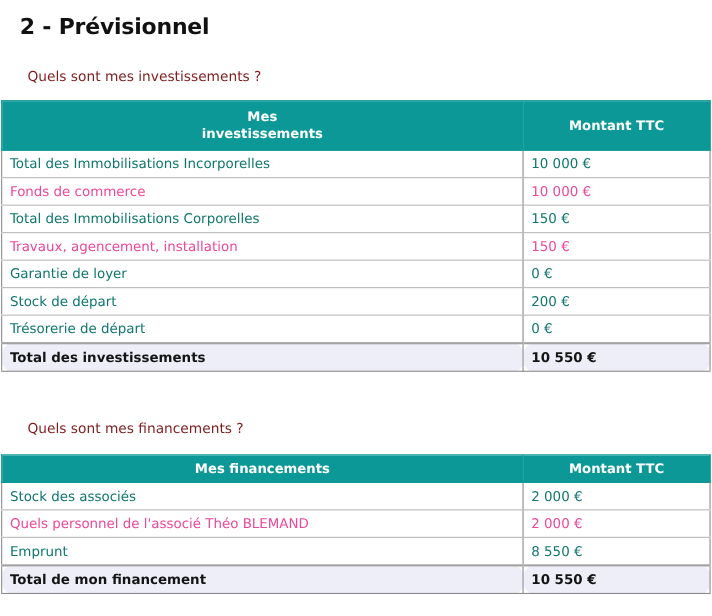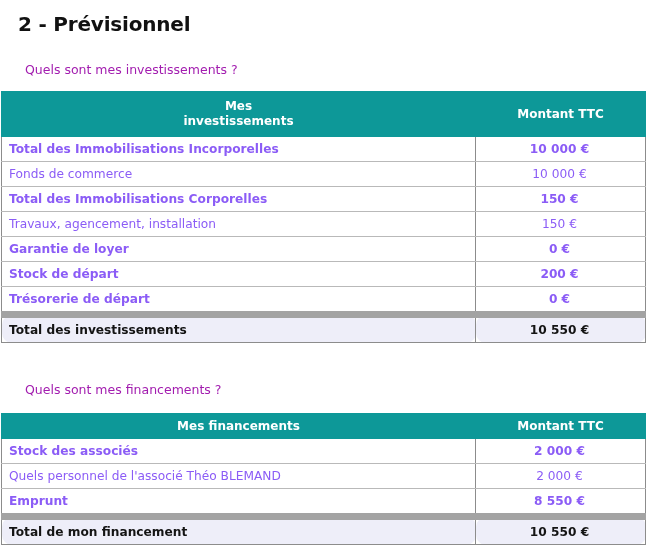--- a/index.html
+++ b/index.html
@@ -30,21 +30,21 @@
     font-weight: bold;
     letter-spacing: -0.2px;
     color: #111111;
     white-space: nowrap;
   }
 
   .section-question {
     position: absolute;
     font-size: 12.5px;
     font-weight: normal;
-    color: #a21caf;
+    color: #7f1d1d;
     white-space: nowrap;
   }
   .q1 { left: 25px; top: 62px; }
   .q2 { left: 25px; top: 382px; }
 
   table.fin-table {
     position: absolute;
     border-collapse: collapse;
     table-layout: fixed;
     width: 644px;
@@ -78,33 +78,33 @@
     padding: 3px 7px;
     height: 18px;
     border-bottom: 1px solid #b9b9b9;
     border-right: 1px solid #8c8c8c;
     background: #ffffff;
     line-height: 1.2;
     white-space: nowrap;
     overflow: hidden;
   }
   table.fin-table td.amount {
-    text-align: center;
+    text-align: left;
     border-right: none;
     padding-right: 9px;
   }
 
-  tr.row-head td { font-weight: bold; color: #8b5cf6; }
-  tr.row-sub  td { font-weight: normal; color: #8b5cf6; }
+  tr.row-head td { font-weight: normal; color: #0f766e; }
+  tr.row-sub  td { font-weight: normal; color: #ec4899; }
 
   tr.row-total td {
     background: #eeeef9;
     font-weight: bold;
     color: #141414;
-    border-top: 7px solid #a3a3a3;
+    border-top: 2px solid #a3a3a3;
     border-bottom: 1px solid #8c8c8c;
     border-radius: 10px;
   }
 </style>
 </head>
 <body>
 
 <div class="page">
 
   <div class="page-title">2 - Prévisionnel</div>

